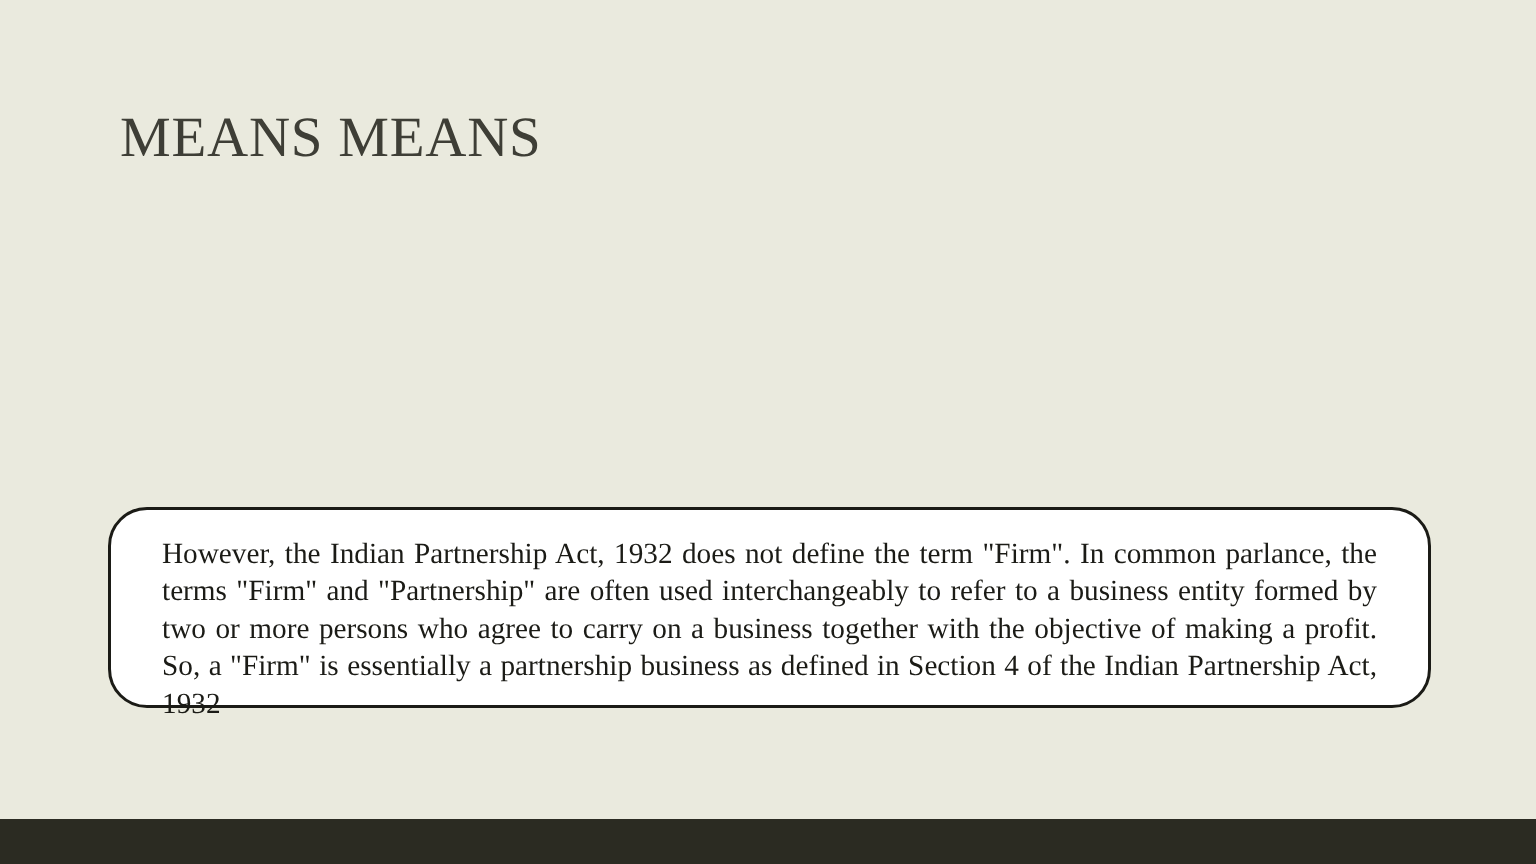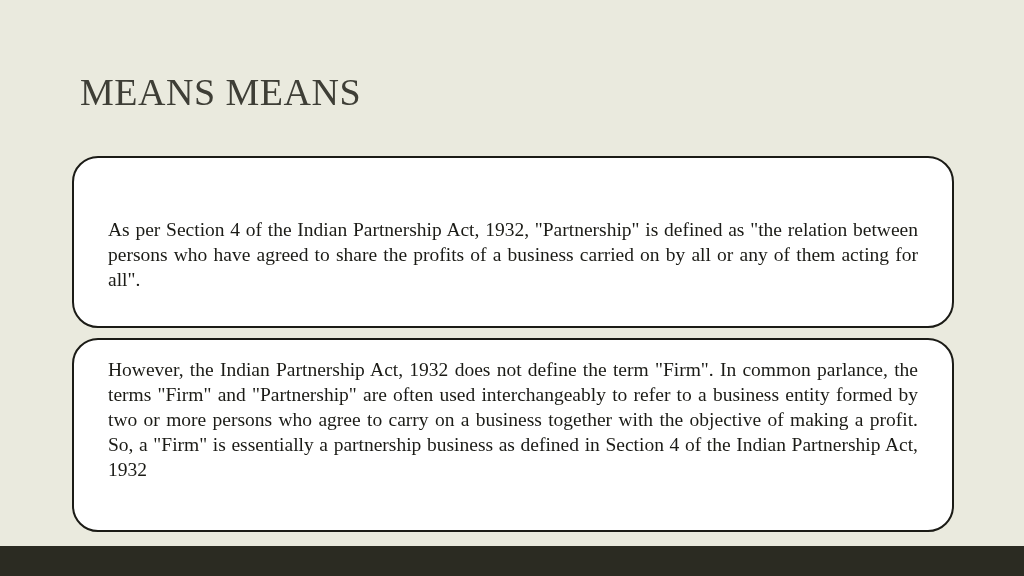--- a/index.html
+++ b/index.html
@@ -51,41 +51,38 @@
     height: 172px;
   }
   #callout-1 .callout-text {
     display: block;
     padding-top: 34px;
   }
   #callout-2 {
     left: 72px;
     top: 338px;
     width: 882px;
-    height: 194px;
+    height: 134px;
     padding-top: 18px;
   }
   .footer-bar {
     position: absolute;
     left: 0;
     right: 0;
     bottom: 0;
     height: 30px;
     background: #2b2b22;
   }
 </style>
 </head>
 <body>
 
 <div class="slide">
 
   <div class="slide-title">MEANS MEANS</div>
 
-  <div class="callout" id="callout-1">
-    <span class="callout-text">As per Section 4 of the Indian Partnership Act, 1932, "Partnership" is defined as "the relation between persons who have agreed to share the profits of a business carried on by all or any of them acting for all".</span>
-  </div>
 
   <div class="callout" id="callout-2">
     <span class="callout-text">However, the Indian Partnership Act, 1932 does not define the term "Firm". In common parlance, the terms "Firm" and "Partnership" are often used interchangeably to refer to a business entity formed by two or more persons who agree to carry on a business together with the objective of making a profit. So, a "Firm" is essentially a partnership business as defined in Section 4 of the Indian Partnership Act, 1932</span>
   </div>
 
   <div class="footer-bar"></div>
 </div>
 
 </body></html>

